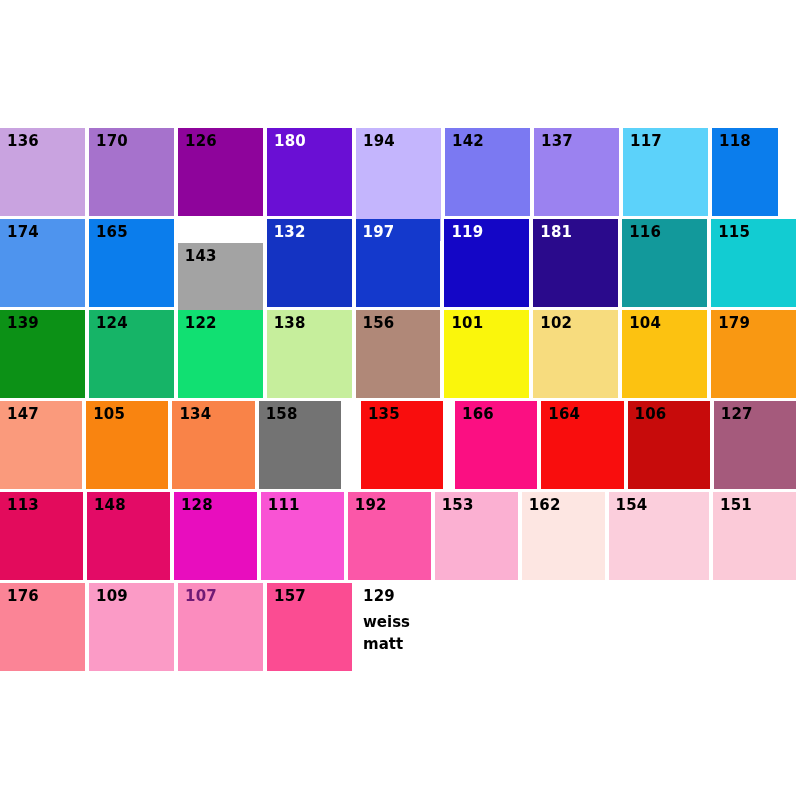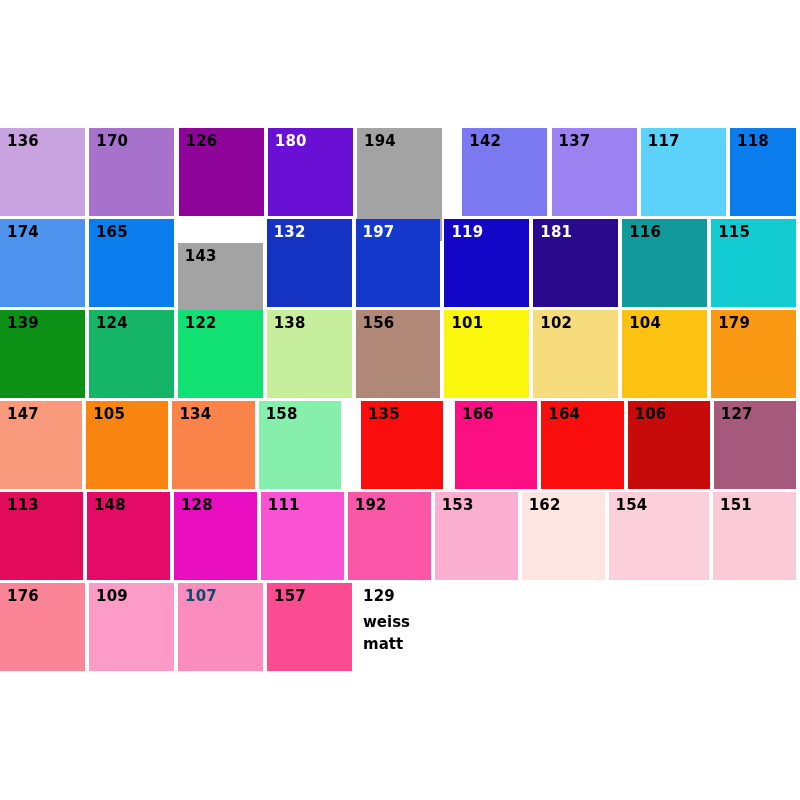--- a/index.html
+++ b/index.html
@@ -63,34 +63,34 @@
     color: #000000;
     white-space: nowrap;
   }
   .swatch-sublabel div { line-height: 22px; }
 </style>
 </head>
 <body>
 
 <div id="chart-root">
   <div id="swatch-grid" style="left: 0px; top: 128px;">
-      <div class="swatch-row" style="height: 88px; justify-content: space-between;">
+      <div class="swatch-row" style="height: 88px;">
         <div class="swatch-cell" style="width: 85px; height: 88px; margin-right: 4px; background: rgb(201, 163, 224);">
           <span class="swatch-label" style="color: rgb(0, 0, 0);">136</span>
         </div>
         <div class="swatch-cell" style="width: 85px; height: 88px; margin-right: 4px; background: rgb(166, 114, 204);">
           <span class="swatch-label" style="color: rgb(0, 0, 0);">170</span>
         </div>
         <div class="swatch-cell" style="width: 85px; height: 88px; margin-right: 4px; background: rgb(142, 4, 155);">
           <span class="swatch-label" style="color: rgb(0, 0, 0);">126</span>
         </div>
         <div class="swatch-cell" style="width: 85px; height: 88px; margin-right: 4px; background: rgb(106, 15, 212);">
           <span class="swatch-label" style="color: rgb(255, 255, 255);">180</span>
         </div>
-        <div class="swatch-cell" style="width: 85px; height: 113px; margin-right: 20px; background: #a3a3a3;">
+        <div class="swatch-cell" style="width: 85px; height: 113px; margin-right: 4px; background: #c4b5fd;">
           <span class="swatch-label" style="color: rgb(0, 0, 0);">194</span>
         </div>
         <div class="swatch-cell" style="width: 85px; height: 88px; margin-right: 4px; background: rgb(123, 121, 242);">
           <span class="swatch-label" style="color: rgb(0, 0, 0);">142</span>
         </div>
         <div class="swatch-cell" style="width: 85px; height: 88px; margin-right: 4px; background: rgb(155, 130, 240);">
           <span class="swatch-label" style="color: rgb(0, 0, 0);">137</span>
         </div>
         <div class="swatch-cell" style="width: 85px; height: 88px; margin-right: 4px; background: rgb(92, 210, 250);">
           <span class="swatch-label" style="color: rgb(0, 0, 0);">117</span>
@@ -160,21 +160,21 @@
       <div class="swatch-row" style="height: 88px;">
         <div class="swatch-cell" style="width: 85px; height: 88px; margin-right: 4px; background: rgb(250, 154, 124);">
           <span class="swatch-label" style="color: rgb(0, 0, 0);">147</span>
         </div>
         <div class="swatch-cell" style="width: 85px; height: 88px; margin-right: 4px; background: rgb(249, 132, 16);">
           <span class="swatch-label" style="color: rgb(0, 0, 0);">105</span>
         </div>
         <div class="swatch-cell" style="width: 85px; height: 88px; margin-right: 4px; background: rgb(249, 131, 72);">
           <span class="swatch-label" style="color: rgb(0, 0, 0);">134</span>
         </div>
-        <div class="swatch-cell" style="width: 85px; height: 88px; margin-right: 20px; background: #86efac;">
+        <div class="swatch-cell" style="width: 85px; height: 88px; margin-right: 20px; background: #737373;">
           <span class="swatch-label" style="color: rgb(0, 0, 0);">158</span>
         </div>
         <div class="swatch-cell" style="width: 85px; height: 88px; margin-right: 12px; background: rgb(249, 13, 13);">
           <span class="swatch-label" style="color: rgb(0, 0, 0);">135</span>
         </div>
         <div class="swatch-cell" style="width: 85px; height: 88px; margin-right: 4px; background: rgb(251, 15, 130);">
           <span class="swatch-label" style="color: rgb(0, 0, 0);">166</span>
         </div>
         <div class="swatch-cell" style="width: 85px; height: 88px; margin-right: 4px; background: rgb(249, 13, 13);">
           <span class="swatch-label" style="color: rgb(0, 0, 0);">164</span>
@@ -216,21 +216,21 @@
         </div>
       </div>
       <div class="swatch-row" style="height: 88px;">
         <div class="swatch-cell" style="width: 85px; height: 88px; margin-right: 4px; background: rgb(251, 132, 150);">
           <span class="swatch-label" style="color: rgb(0, 0, 0);">176</span>
         </div>
         <div class="swatch-cell" style="width: 85px; height: 88px; margin-right: 4px; background: rgb(251, 155, 198);">
           <span class="swatch-label" style="color: rgb(0, 0, 0);">109</span>
         </div>
         <div class="swatch-cell" style="width: 85px; height: 88px; margin-right: 4px; background: rgb(251, 140, 190);">
-          <span class="swatch-label" style="color: #0c4a6e;">107</span>
+          <span class="swatch-label" style="color: #701a75;">107</span>
         </div>
         <div class="swatch-cell" style="width: 85px; height: 88px; margin-right: 4px; background: rgb(251, 76, 146);">
           <span class="swatch-label" style="color: rgb(0, 0, 0);">157</span>
         </div>
         <div class="swatch-cell blank" style="width: 85px; height: 88px; margin-right: 4px; background: rgb(255, 255, 255);">
           <span class="swatch-label" style="color: rgb(0, 0, 0);">129</span>
           <span class="swatch-sublabel">
             <div>weiss</div>
             <div>matt</div>
           </span>

